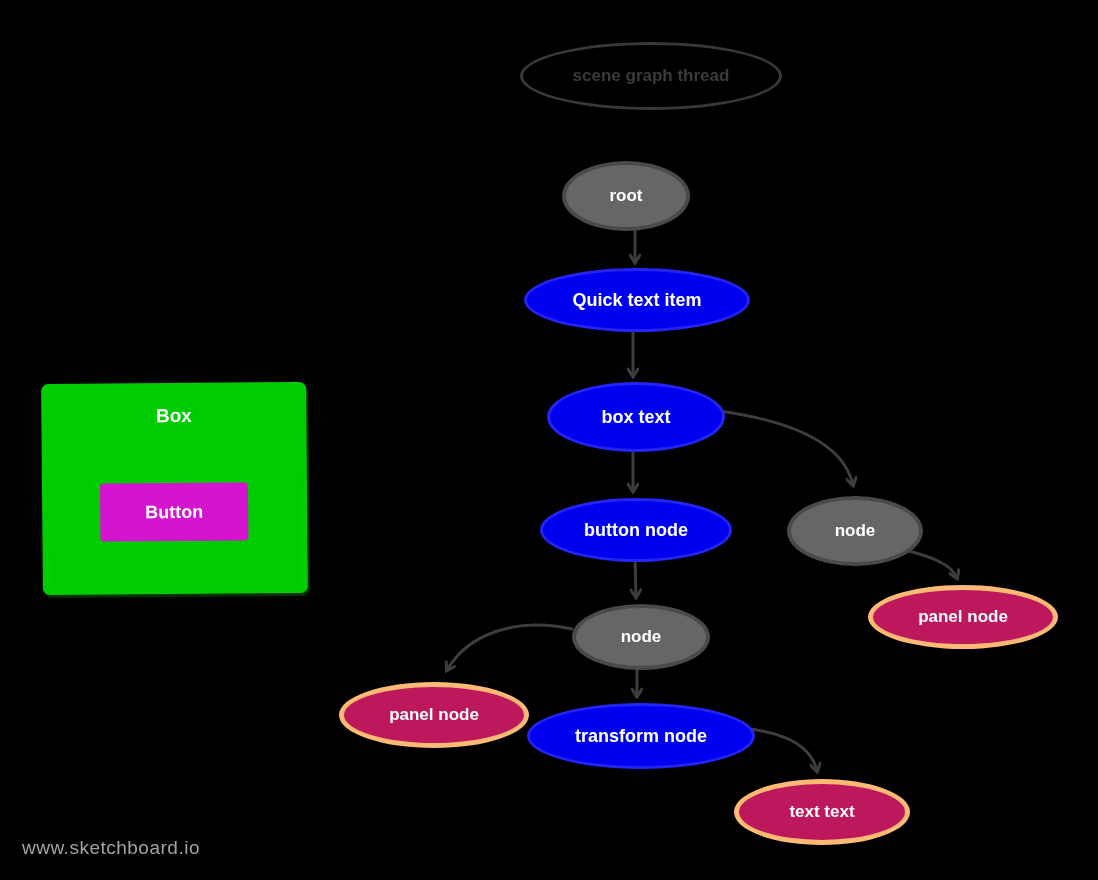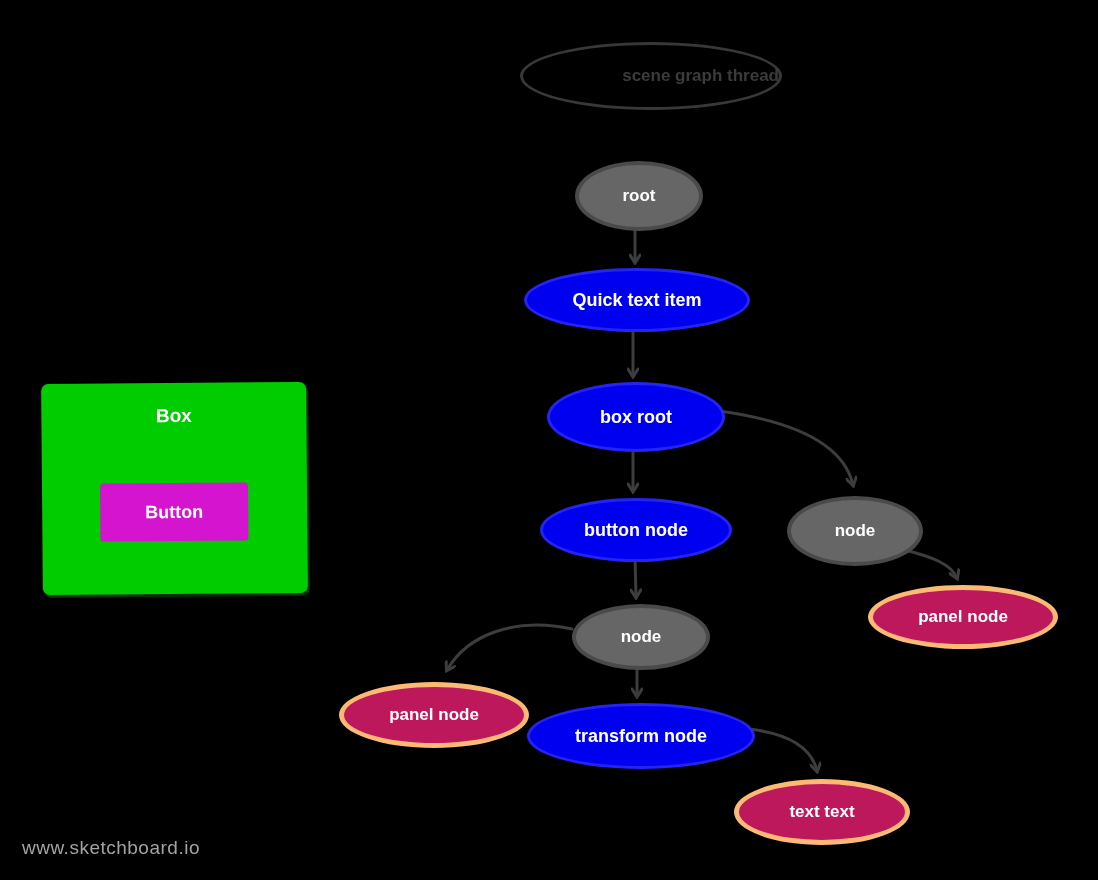--- a/index.html
+++ b/index.html
@@ -34,24 +34,24 @@
     border:3px solid #2424f5;
     font-size:18px;
   }
   .ellipse.red{
     background:#be185d;
     border:5px solid #fdba74;
   }
 
   
   .th-main{left:82px;top:44px;width:186px;height:56px;}
-  .th-scene{left:520px;top:42px;width:256px;height:62px;justify-content:flex-end;}
+  .th-scene{left:520px;top:42px;width:256px;height:62px;}
 
   
-  .n-root{left:575px;top:161px;width:120px;height:62px;}
+  .n-root{left:562px;top:161px;width:120px;height:62px;}
   .n-quick{left:524px;top:268px;width:220px;height:58px;}
   .n-box{left:547px;top:382px;width:172px;height:64px;}
   .n-button{left:540px;top:498px;width:186px;height:58px;}
   .n-node-right{left:787px;top:496px;width:128px;height:62px;}
   .n-panel-right{left:868px;top:585px;width:180px;height:54px;}
   .n-node-center{left:572px;top:604px;width:130px;height:58px;}
   .n-panel-left{left:339px;top:682px;width:180px;height:56px;}
   .n-transform{left:527px;top:703px;width:222px;height:60px;text-align:right;}
   .n-text{left:734px;top:779px;width:166px;height:56px;}
 
@@ -112,21 +112,21 @@
     </div>
   </div>
 
   <div class="ellipse gray n-root">
     <span>root</span>
   </div>
   <div class="ellipse blue n-quick">
     <span>Quick text item</span>
   </div>
   <div class="ellipse blue n-box">
-    <span>box root</span>
+    <span>box text</span>
   </div>
   <div class="ellipse blue n-button">
     <span>button node</span>
   </div>
   <div class="ellipse gray n-node-right">
     <span>node</span>
   </div>
   <div class="ellipse red n-panel-right">
     <span>panel node</span>
   </div>

